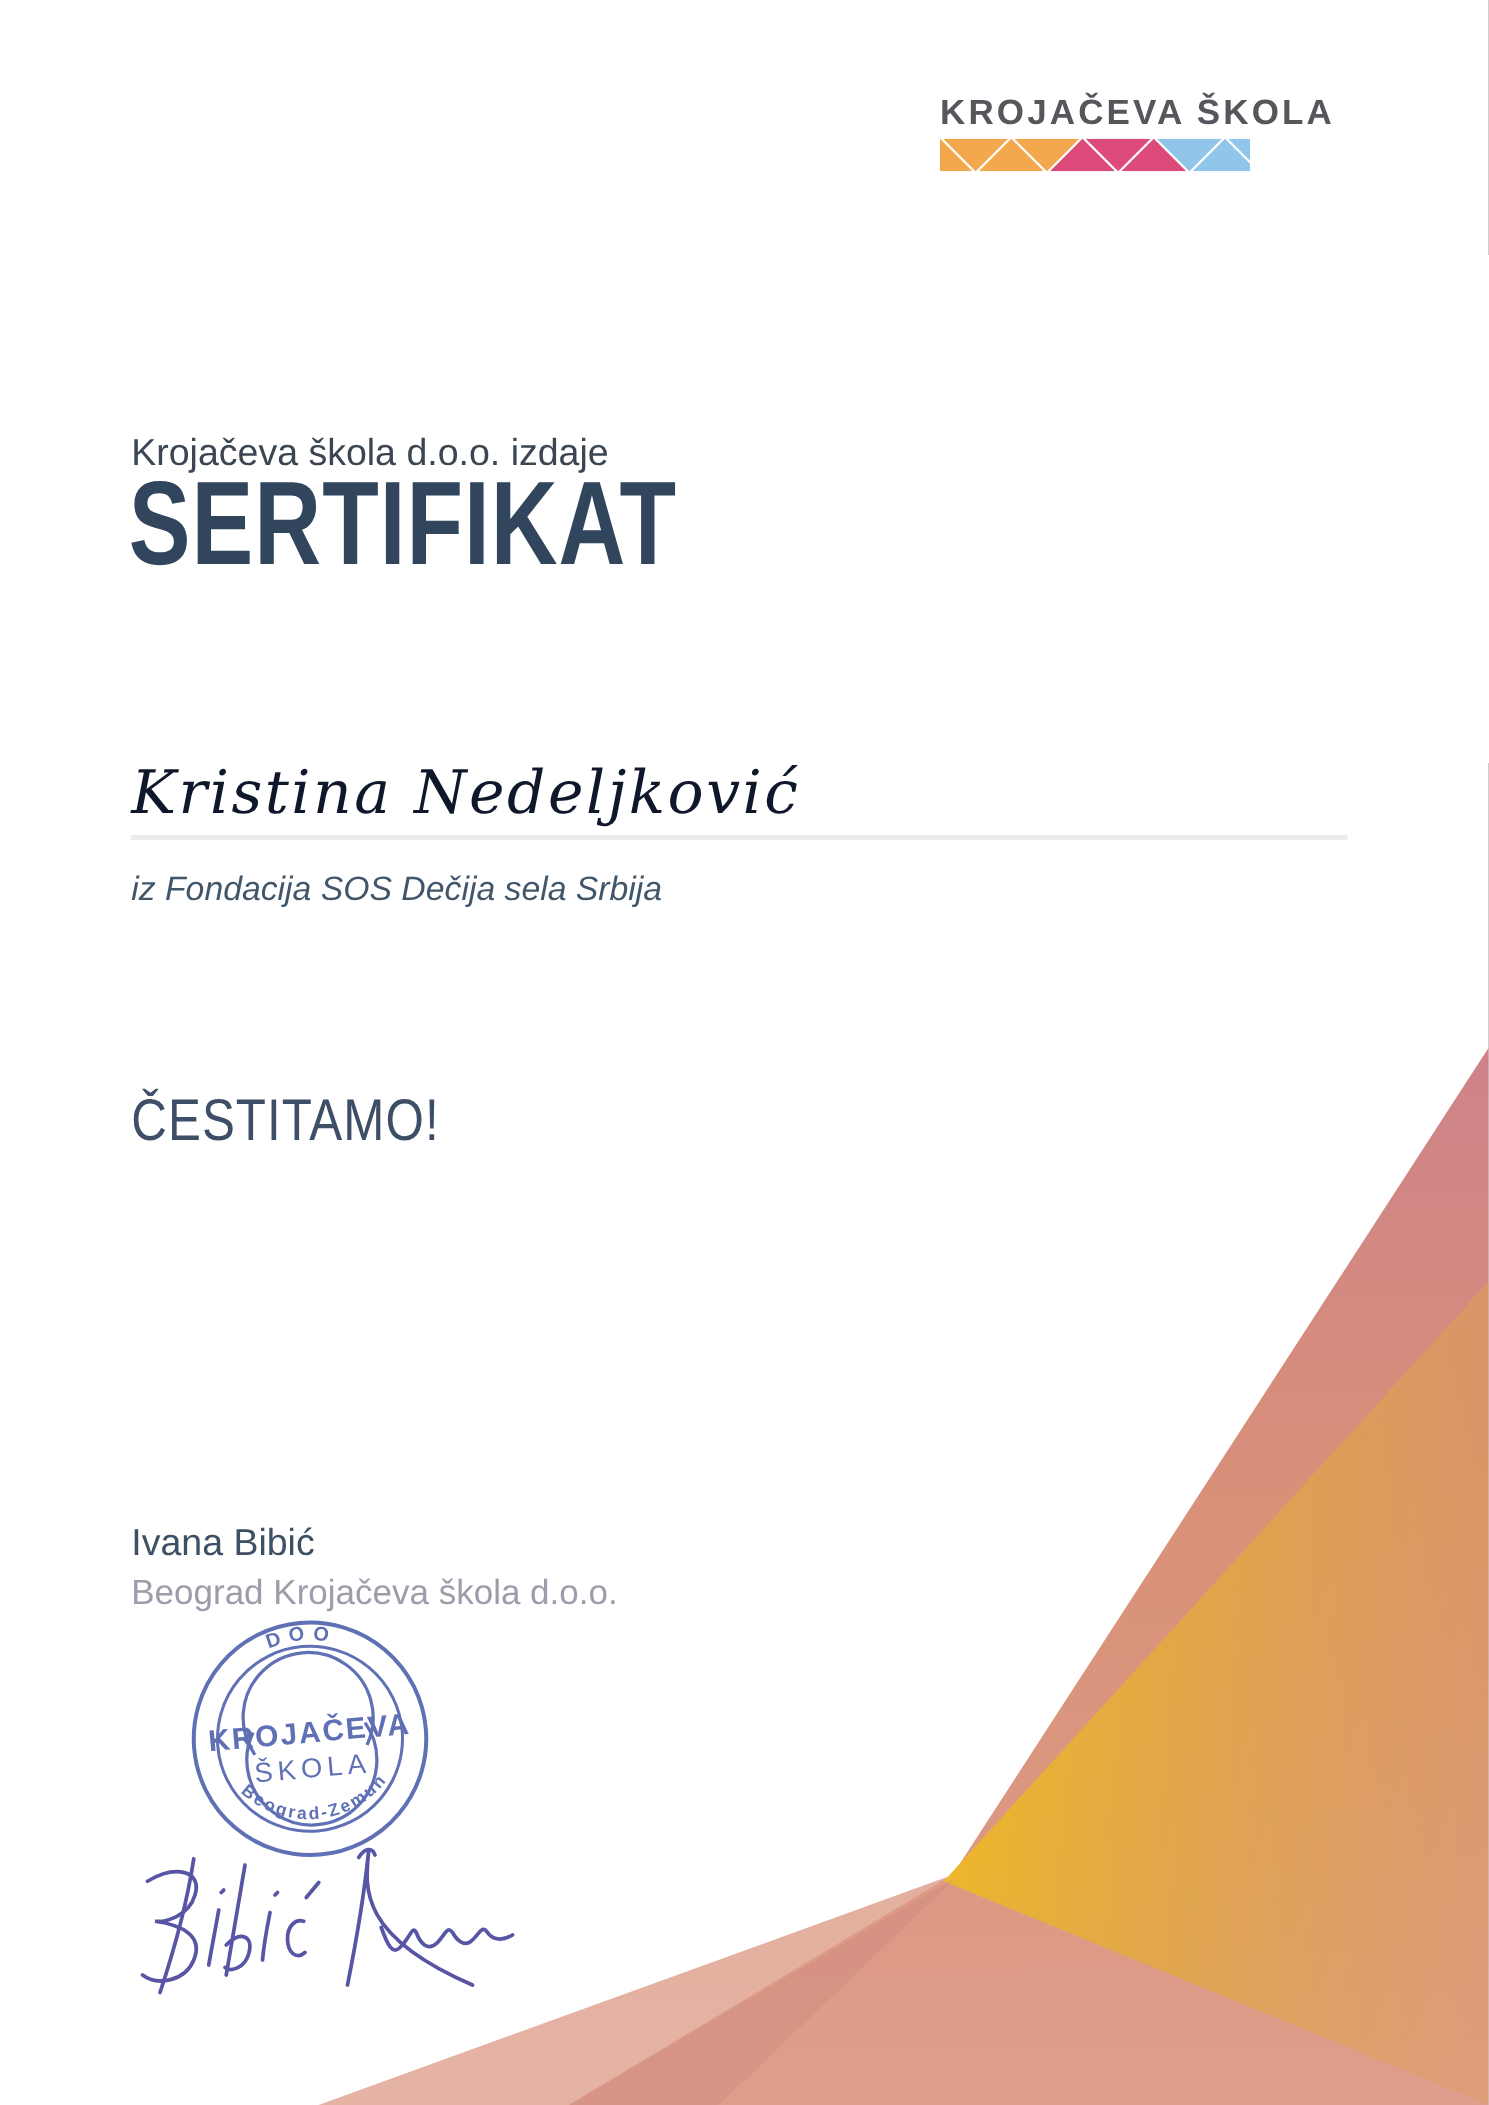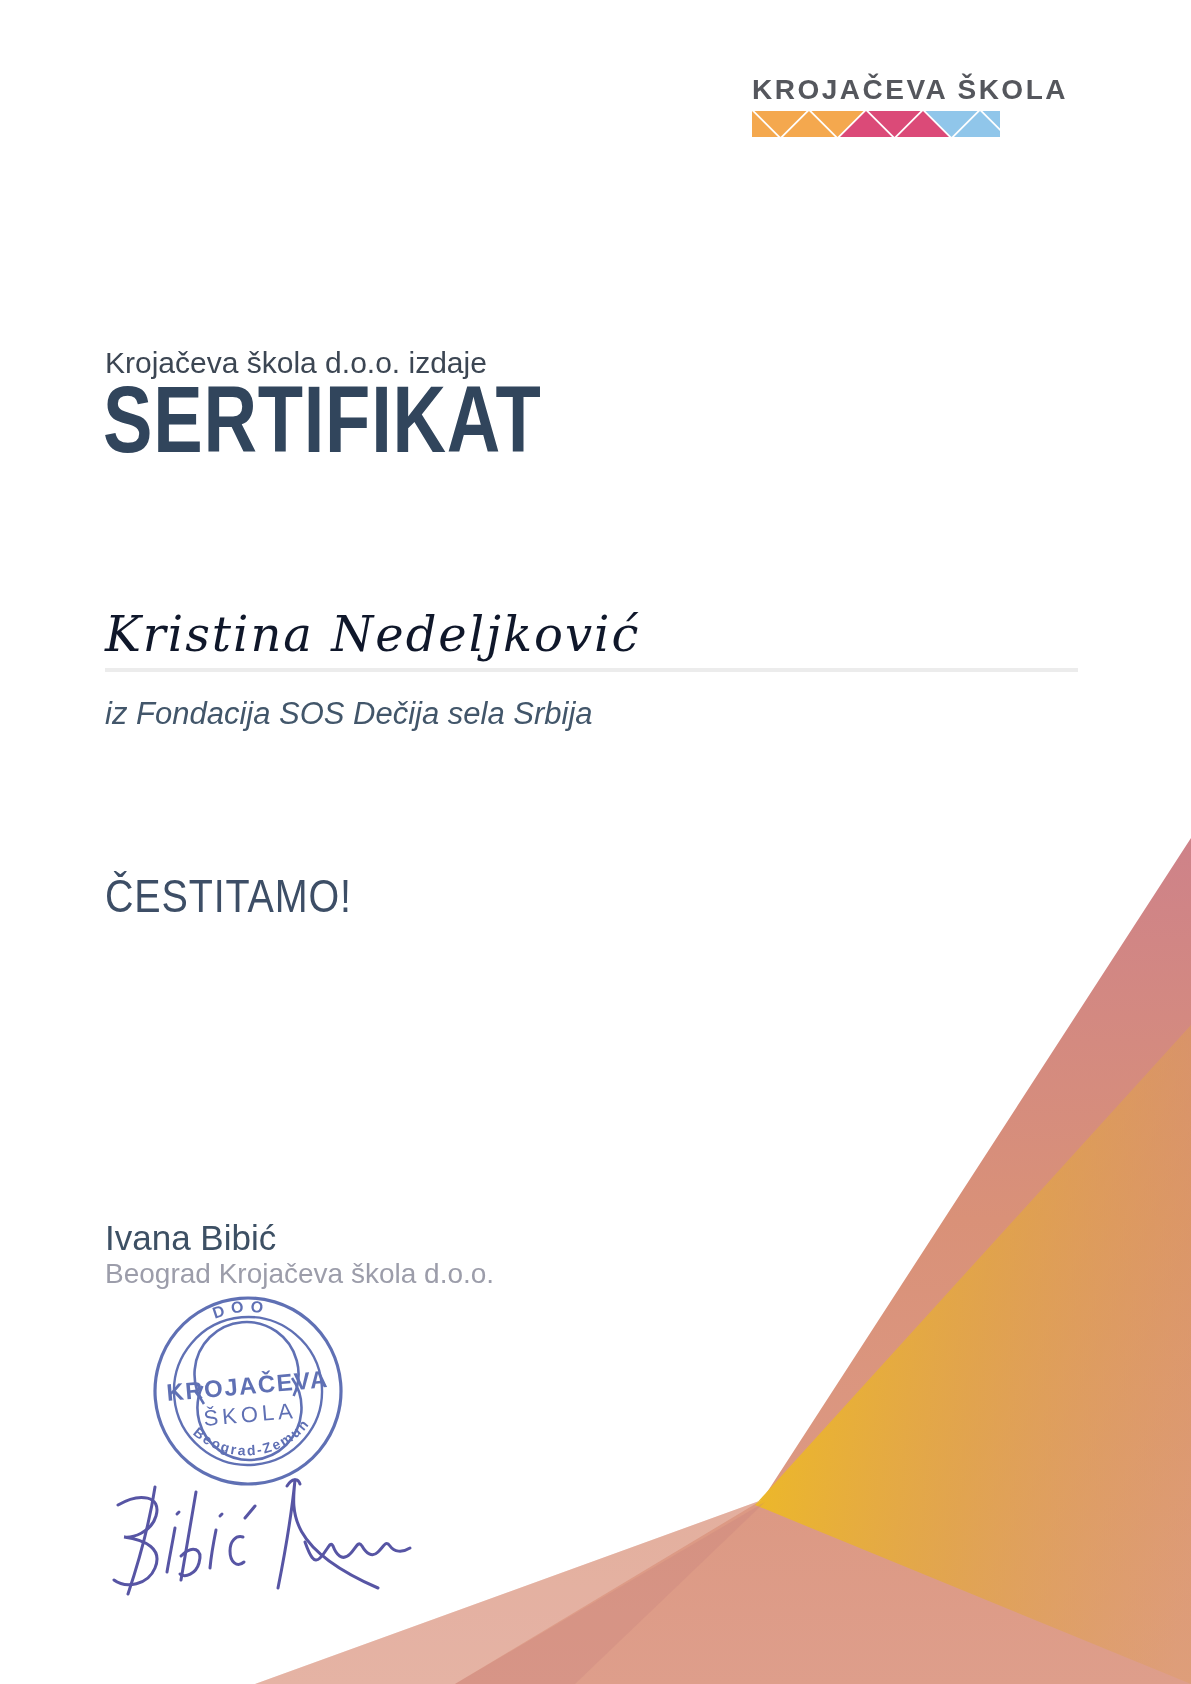--- a/index.html
+++ b/index.html
@@ -16,28 +16,28 @@
   .big-title{
     left:103px;top:372px;font-size:95px;font-weight:800;color:#31455C;
     letter-spacing:1px;line-height:1.0;transform:scaleX(.78);transform-origin:left top;
     white-space:nowrap;
   }
   .recipient{
     left:105px;top:606px;font-family:"DejaVu Serif",serif;font-style:italic;
     font-size:48px;color:#0f172a;letter-spacing:2px;white-space:nowrap;
   }
   .name-rule{left:105px;top:668px;width:973px;height:4px;background:#ECECEC;}
-  .affiliation{left:105px;top:696px;font-size:31px;font-style:italic;color:#42566A;}
+  .affiliation{left:105px;top:696px;font-size:27px;font-style:italic;color:#42566A;}
   .congrats{
     left:105px;top:868px;font-size:47px;color:#3D4E66;font-weight:500;
     letter-spacing:1px;transform:scaleX(.84);transform-origin:left top;white-space:nowrap;
   }
   .body-par{left:105px;top:948px;width:845px;font-size:29px;line-height:37px;color:#9C9DAA;}
   .body-par .b{font-weight:700;color:#9495A4;}
-  .signer-name{left:105px;top:1218px;font-size:35px;color:#3D5064;font-weight:500;text-align:center;}
+  .signer-name{left:105px;top:1218px;font-size:30px;color:#3D5064;font-weight:500;text-align:center;}
   .signer-title{left:105px;top:1258px;font-size:28px;color:#9C9DAA;}
   .stamp{left:148px;top:1294px;}
   .signature{left:100px;top:1472px;}
   .decor{left:0;top:0;pointer-events:none;}
   .txt{white-space:pre-wrap;}
 </style>
 </head>
 <body>
 
 <div class="page">

